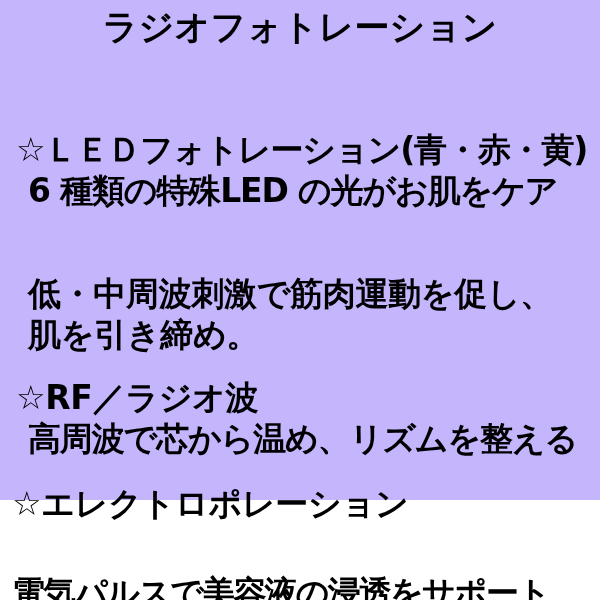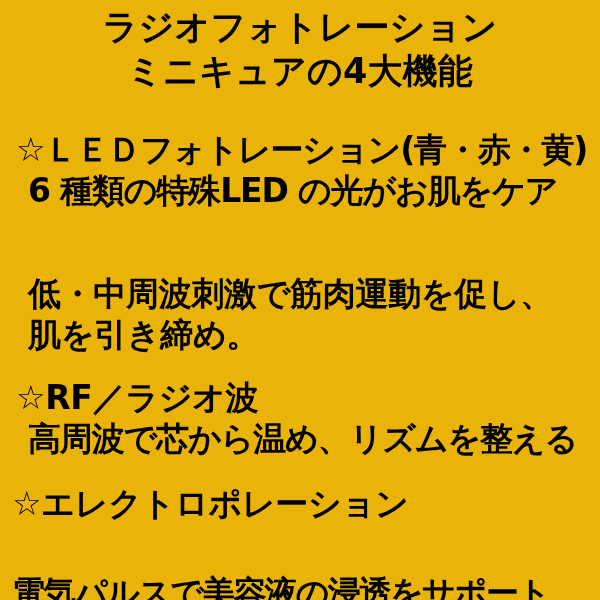--- a/index.html
+++ b/index.html
@@ -10,22 +10,22 @@
     width: 600px;
     height: 600px;
     background: #ffffff;
     font-family: "DejaVu Sans", "Liberation Sans", sans-serif;
     overflow: hidden;
   }
 
   #poster {
     position: relative;
     width: 600px;
-    height: 600px;
-    background: #eab308;
+    height: 500px;
+    background: #c4b5fd;
     color: #000000;
     box-sizing: border-box;
   }
 
   .line {
     position: absolute;
     left: 0;
     width: 600px;
     white-space: nowrap;
     color: #000000;
@@ -82,21 +82,20 @@
   #sec4-head-2 { top: 528px; }
   #sec4-body { top: 560px; margin-top: 16px; }
 </style>
 </head>
 <body>
 
 <div id="poster">
 
   <div class="line title-line" id="title-1">ラジオフォトレーション</div>
 
-  <div class="line title-line" id="title-2">ミニキュアの4大機能</div>
 
   <div class="line heading-line fit-tight" id="sec1-head">☆ＬＥＤフォトレーション(青・赤・黄)</div>
 
   <div class="line body-line indent-1 fit-tight" id="sec1-body">6 種類の特殊LED の光がお肌をケア</div>
 
 
   <div class="line body-line indent-1" id="sec2-body-1">低・中周波刺激で筋肉運動を促し、</div>
 
   <div class="line body-line indent-1" id="sec2-body-2">肌を引き締め。</div>
 

